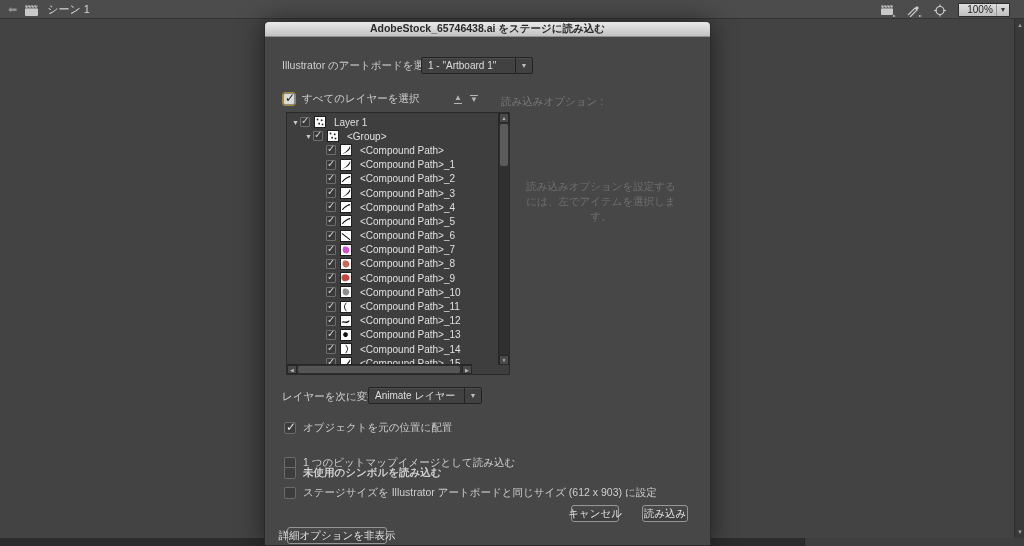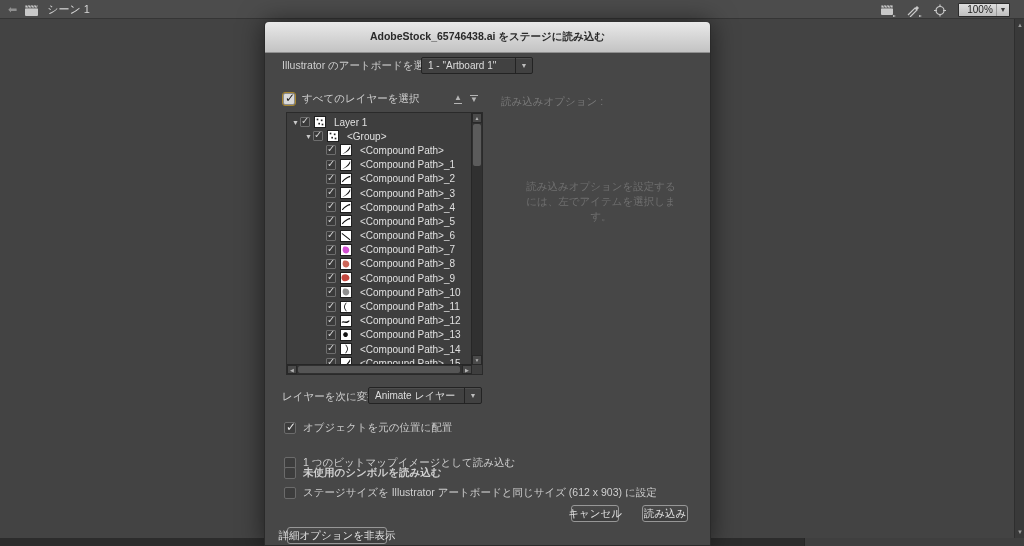--- a/index.html
+++ b/index.html
@@ -16,21 +16,21 @@
   .zoom-select{width:52px;height:14px;background:linear-gradient(#dedede,#bfbfbf);border:1px solid #2c2c2c;border-radius:1px;display:flex;align-items:center;font-size:10px;color:#1d1d1d;}
   .zoom-val{flex:1;text-align:center;padding-left:5px;}
   .zoom-dd{width:13px;height:100%;border-left:1px solid #9a9a9a;display:flex;align-items:center;justify-content:center;color:#3a3a3a;font-size:7px;}
   .app-vscroll{position:absolute;right:0;top:19px;width:10px;height:519px;background:#393939;border-left:1px solid #2e2e2e;}
   .app-vscroll .arr{position:absolute;left:2px;font-size:6px;color:#9a9a9a;}
   .bottombar{position:absolute;left:0;top:538px;width:1024px;height:8px;background:#2c2c2c;}
   .bottombar .hthumb{position:absolute;left:804px;top:0;width:220px;height:8px;background:#3f3f3f;border-left:1px solid #262626;}
 
   
   .dialog{position:absolute;left:264px;top:22px;width:447px;height:524px;background:#474747;border:1px solid #2a2a2a;border-top:none;border-radius:4px 4px 0 0;box-shadow:0 0 26px rgba(0,0,0,.55);}
-  .dlg-titlebar{position:absolute;left:0;top:0;width:100%;height:31px;background:linear-gradient(#e9e9e9,#c3c3c3);border-radius:4px 4px 0 0;border-bottom:1px solid #8f8f8f;display:flex;align-items:center;justify-content:center;}
+  .dlg-titlebar{position:absolute;left:0;top:0;width:100%;height:15px;background:linear-gradient(#e9e9e9,#c3c3c3);border-radius:4px 4px 0 0;border-bottom:1px solid #8f8f8f;display:flex;align-items:center;justify-content:center;}
   .dlg-title{font-size:10.5px;color:#2a2a2a;font-weight:bold;}
 
   .lbl{position:absolute;font-size:10.5px;color:#cfcfcf;white-space:nowrap;}
   .dim{color:#787878;}
 
   .dropdown{position:absolute;height:17px;background:#414141;border:1px solid #232323;box-shadow:inset 0 1px 0 rgba(255,255,255,.07);border-radius:2px;display:flex;align-items:center;}
   .dd-text{flex:1;font-size:10px;color:#dedede;padding-left:6px;white-space:nowrap;overflow:hidden;}
   .dd-btn{width:17px;height:100%;border-left:1px solid #232323;display:flex;align-items:center;justify-content:center;color:#bdbdbd;font-size:7px;}
 
   
@@ -40,21 +40,21 @@
   .cb.lightbox::after{color:#1c1c1c;}
   .cbrow{position:absolute;display:flex;align-items:center;gap:7px;}
   .cbrow .txt{font-size:10.5px;color:#cfcfcf;white-space:nowrap;}
 
   
   .sort-icons{position:absolute;left:188px;top:72px;display:flex;gap:6px;}
   .sort-ic{width:10px;height:11px;color:#b5b5b5;font-size:8px;line-height:1;text-align:center;}
   .sort-ic .bar{display:block;height:1px;background:#b5b5b5;margin:1px 1px 0 1px;}
 
   
-  .tree{position:absolute;left:21px;top:90px;width:197px;height:263px;background:#3e3e3e;border:1px solid #2a2a2a;}
+  .tree{position:absolute;left:21px;top:90px;width:224px;height:263px;background:#3e3e3e;border:1px solid #2a2a2a;}
   .tree-rows{position:absolute;left:0;top:0;width:185px;height:251px;overflow:hidden;padding-top:2px;}
   .tree-row{height:14.2px;display:flex;align-items:center;white-space:nowrap;}
   .tw{width:9px;text-align:center;color:#c9c9c9;font-size:7px;flex:none;}
   .tcb{flex:none;width:10px;height:10px;background:#3a3a3a;border:1px solid #6e6e6e;border-radius:1px;position:relative;margin-right:4px;}
   .tcb::after{content:"✓";position:absolute;left:0px;top:-3px;font-size:10px;color:#d2d2d2;}
   .thumb{flex:none;width:12px;height:12px;background:#ffffff;border:1px solid #1e1e1e;margin-right:8px;}
   .thumb svg{display:block;width:100%;height:100%;}
   .trow-label{font-size:10px;color:#e0e0e0;}
   .tree-vscroll{position:absolute;right:0;top:0;width:11px;height:252px;background:#303030;border-left:1px solid #262626;}
   .tree-vscroll .btn,.tree-hscroll .btn{position:absolute;background:#4a4a4a;border:1px solid #282828;color:#b5b5b5;font-size:5px;display:flex;align-items:center;justify-content:center;}

